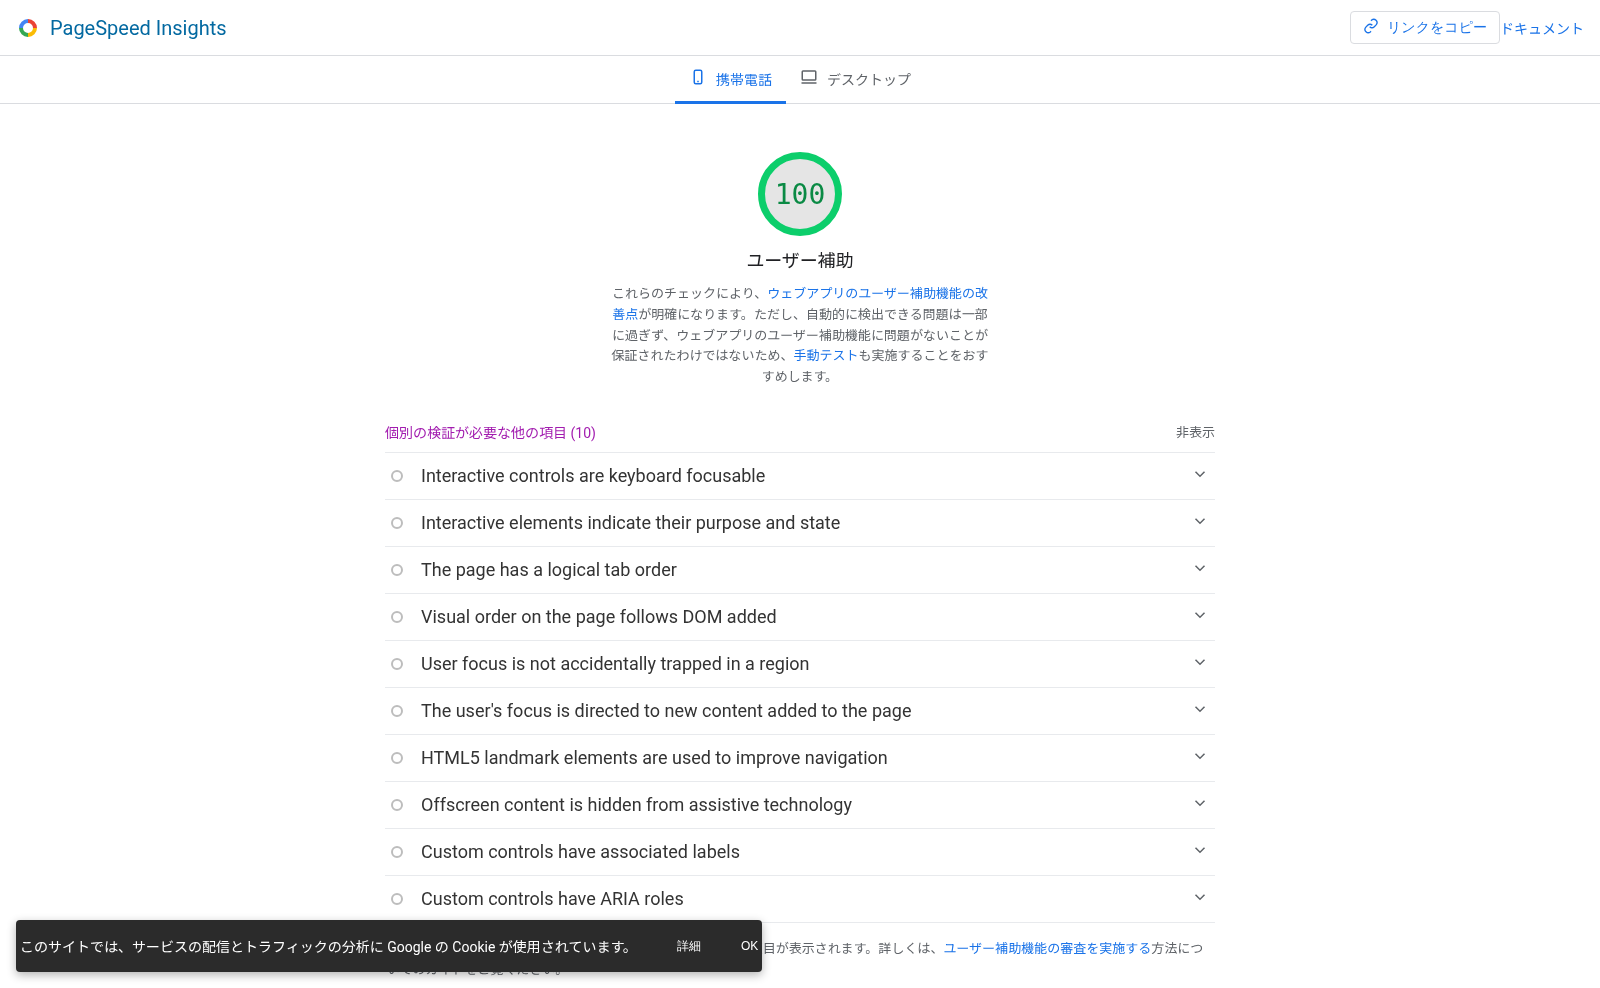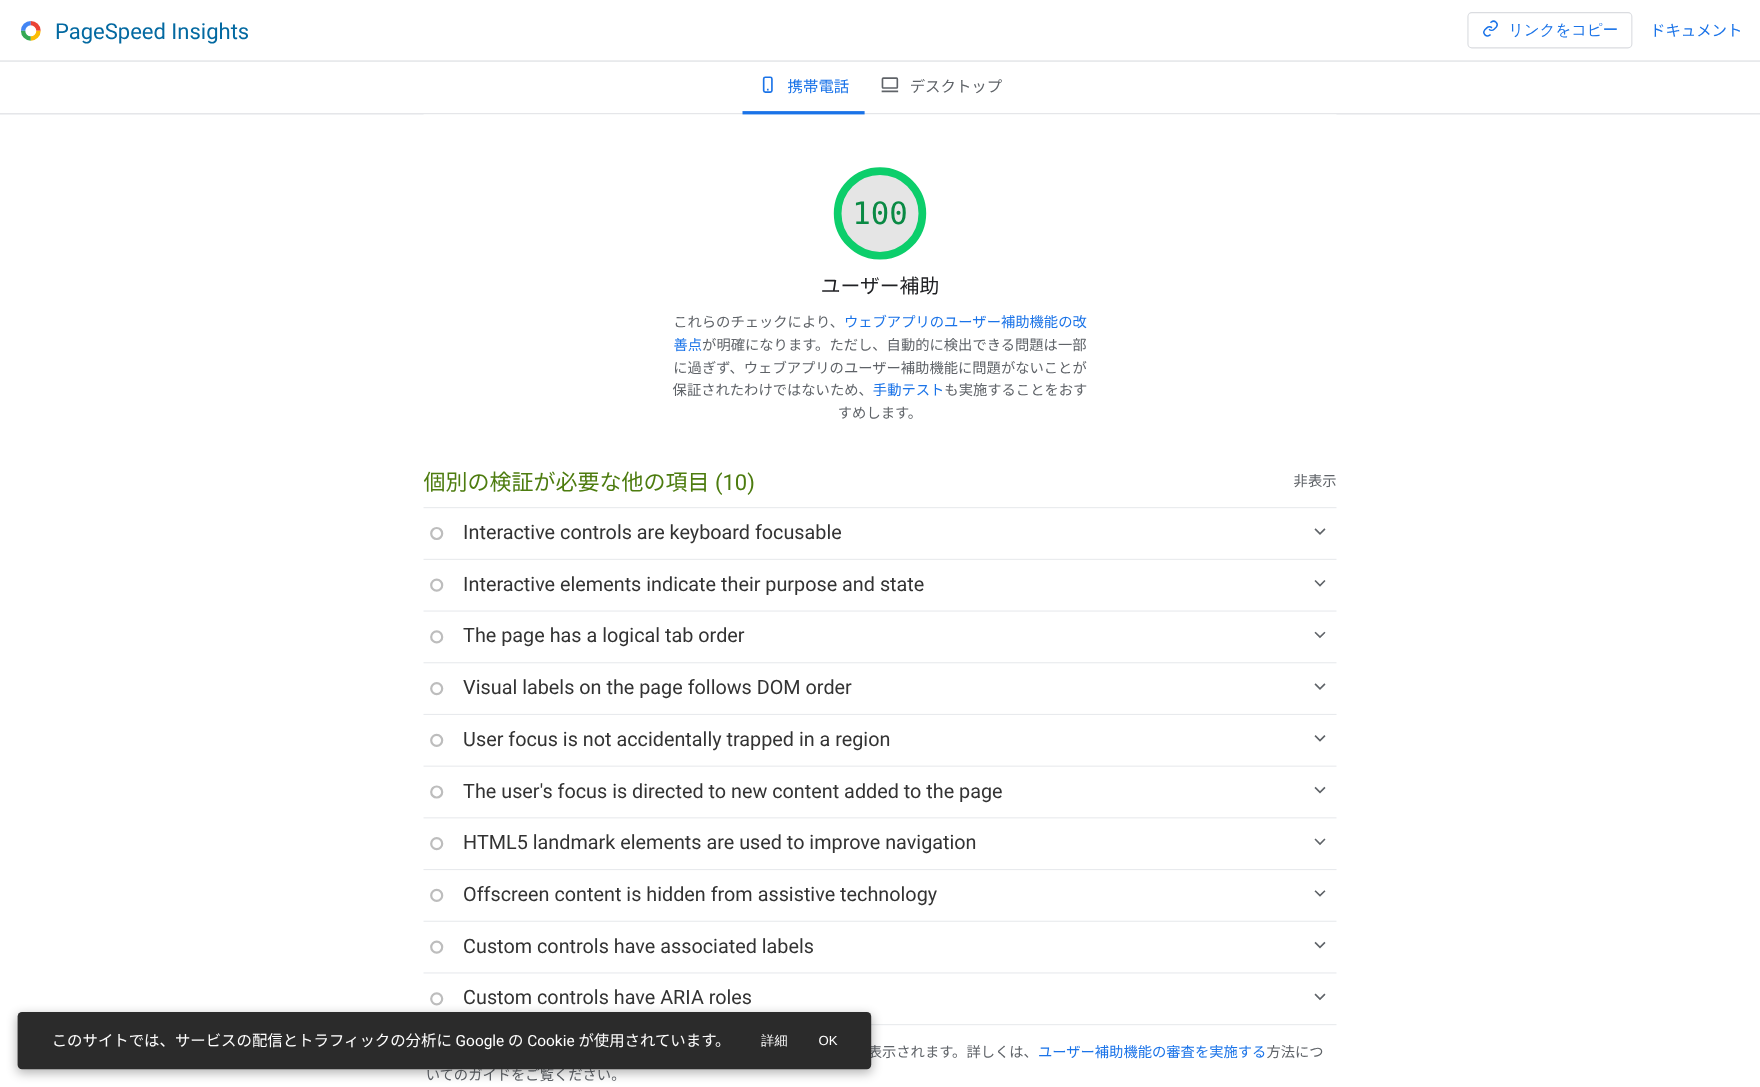--- a/index.html
+++ b/index.html
@@ -1,45 +1,45 @@
 <!DOCTYPE html>
 <html><head>
 <meta charset="utf-8">
 <style>
 *{box-sizing:border-box;margin:0;padding:0}
 body{font-family:Roboto,"Noto Sans JP",Arial,sans-serif;color:#202124;background:#fff}
 .header{height:56px;border-bottom:1px solid #dadce0;display:flex;align-items:center;justify-content:space-between;padding:0 16px}
 .header-left{display:flex;align-items:center;gap:10px}
 .logo-icon{width:24px;height:24px;position:relative}
 .app-title{font-size:20px;color:#0369a1;font-weight:400}
-.header-right{display:flex;align-items:center;gap:16px}
+.header-right{display:flex;align-items:center;gap:0}
 .copy-btn{border:1px solid #dadce0;border-radius:4px;background:#fff;color:#1a73e8;font-size:14px;padding:6px 12px;display:flex;align-items:center;gap:8px;cursor:pointer}
 .doc-link{color:#1a73e8;font-size:14px;cursor:pointer}
 .tabs{border-bottom:1px solid #dadce0;display:flex;justify-content:center;height:48px}
 .tab{display:flex;align-items:center;gap:9px;padding:0 14px;font-size:14px;color:#5f6368;cursor:pointer;border-bottom:3px solid transparent;margin-bottom:-1px}
 .tab.active{color:#1a73e8;border-bottom-color:#1a73e8}
 .tab svg{width:18px;height:18px}
 .container{max-width:830px;margin:0 auto;background:#fff;padding-top:48px}
 .gauge-section{text-align:center;margin-bottom:20px}
 .gauge{width:84px;height:84px;margin:0 auto;position:relative}
 .gauge-circle{width:84px;height:84px;border-radius:50%;background:#e5e5e5;border:7px solid #0cce6b;display:flex;align-items:center;justify-content:center}
 .gauge-value{font-size:28px;color:#0a8a44;font-family:monospace}
 .gauge-title{font-size:18px;margin-top:10px}
 .gauge-desc{font-size:13px;color:#5f6368;max-width:380px;margin:12px auto 0;line-height:1.6}
 .gauge-desc a{color:#1a73e8;text-decoration:none;cursor:pointer}
 .section-header{display:flex;justify-content:space-between;align-items:center;padding:10px 0;border-bottom:1px solid #e8eaed;margin-top:24px}
-.section-title{font-size:20px;color:#4d7c0f}
+.section-title{font-size:14px;color:#a21caf}
 .section-toggle{font-size:13px;color:#5f6368;cursor:pointer}
 .audit{display:flex;align-items:center;padding:12px 6px;border-bottom:1px solid #e8eaed;cursor:pointer}
 .audit-icon{width:12px;height:12px;border:2px solid #bdbdbd;border-radius:50%;margin-right:18px;flex-shrink:0}
 .audit-title{flex:1;font-size:18px;color:#333}
 .chevron{color:#5f6368}
 .footer-note{font-size:13px;color:#5f6368;padding:16px 2px;line-height:1.6}
 .footer-note a{color:#1a73e8;text-decoration:none;cursor:pointer}
-.cookie-bar{position:fixed;bottom:16px;left:16px;background:#2b2b2b;color:#fff;border-radius:4px;padding:16px 31px;display:flex;align-items:center;gap:28px;font-size:14px;box-shadow:0 3px 10px rgba(0,0,0,0.3)}
+.cookie-bar{position:fixed;bottom:16px;left:16px;background:#2b2b2b;color:#fff;border-radius:4px;padding:16px 4px;display:flex;align-items:center;gap:40px;font-size:14px;box-shadow:0 3px 10px rgba(0,0,0,0.3)}
 .cookie-btn{color:#fff;background:none;border:none;font-size:12px;font-weight:400;cursor:pointer}
 </style>
 </head>
 <body>
 
 <div class="header">
   <div class="header-left">
     <span class="logo-icon">
       <svg viewBox="0 0 24 24">
           <path fill="#4285F4" d="M12 3a9 9 0 0 0-9 9h4a5 5 0 0 1 5-5V3z"></path>
@@ -115,21 +115,21 @@
       </div>
       <div class="audit">
         <span class="audit-icon"></span>
         <span class="audit-title">The page has a logical tab order</span>
         <span class="chevron"><svg width="18" height="18" viewBox="0 0 24 24" fill="none" stroke="currentColor" stroke-width="2">
             <polyline points="6 9 12 15 18 9"></polyline>
           </svg></span>
       </div>
       <div class="audit">
         <span class="audit-icon"></span>
-        <span class="audit-title">Visual labels on the page follows DOM order</span>
+        <span class="audit-title">Visual order on the page follows DOM added</span>
         <span class="chevron"><svg width="18" height="18" viewBox="0 0 24 24" fill="none" stroke="currentColor" stroke-width="2">
             <polyline points="6 9 12 15 18 9"></polyline>
           </svg></span>
       </div>
       <div class="audit">
         <span class="audit-icon"></span>
         <span class="audit-title">User focus is not accidentally trapped in a region</span>
         <span class="chevron"><svg width="18" height="18" viewBox="0 0 24 24" fill="none" stroke="currentColor" stroke-width="2">
             <polyline points="6 9 12 15 18 9"></polyline>
           </svg></span>

